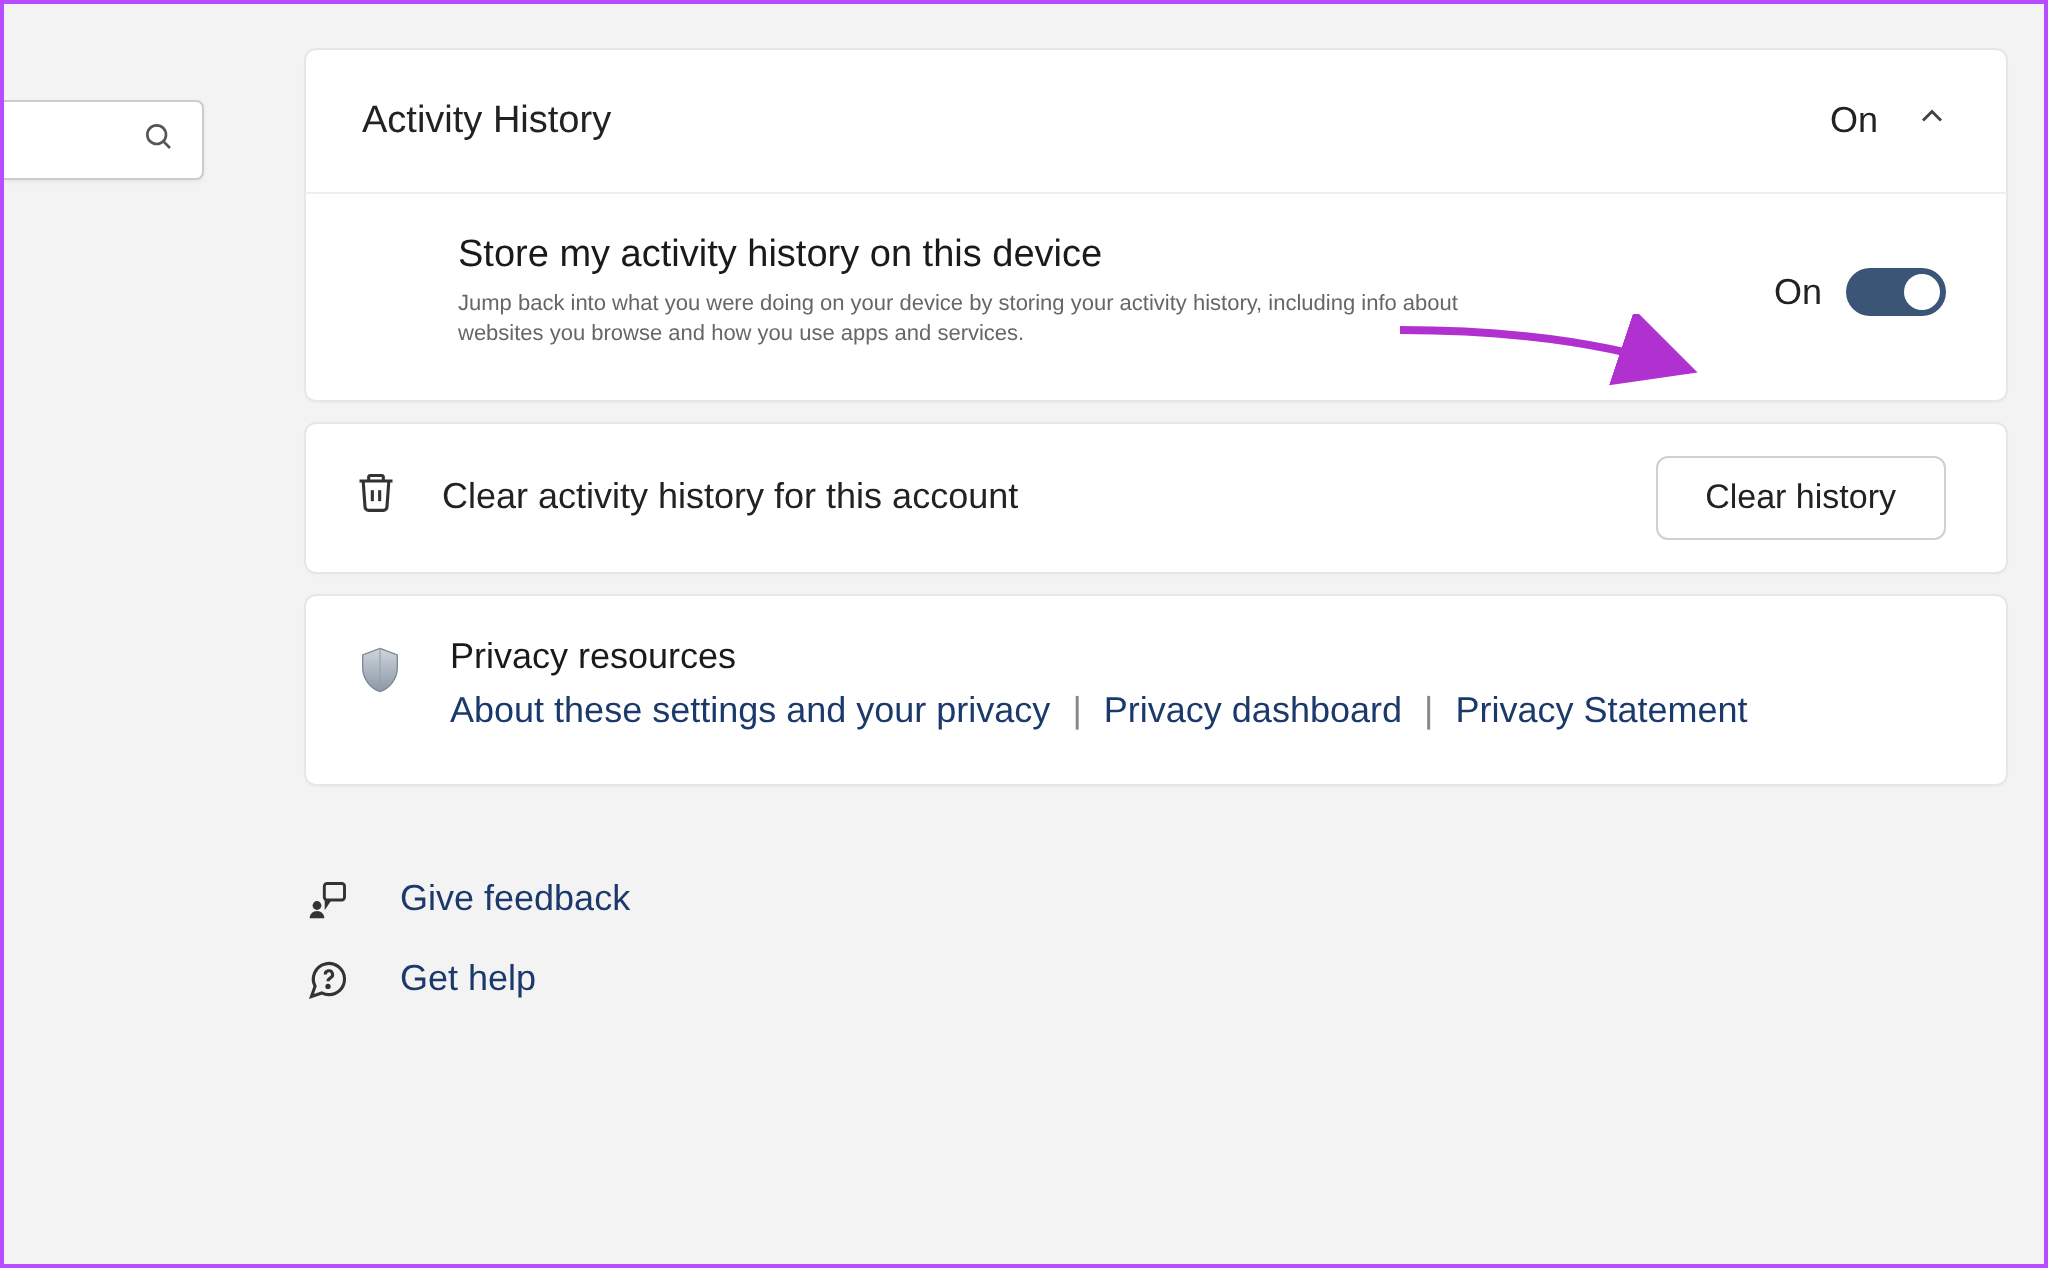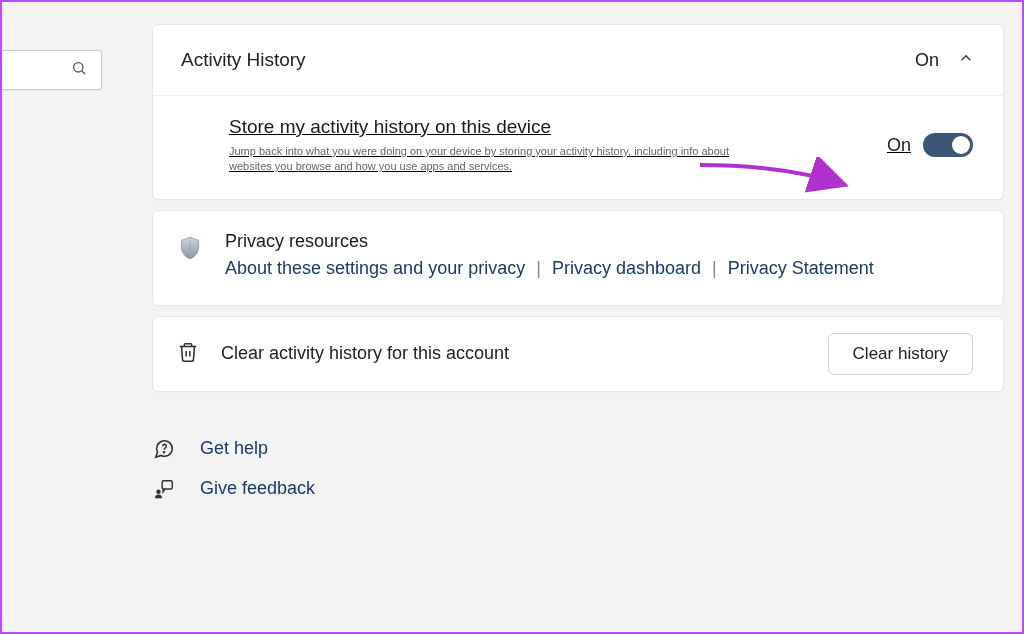--- a/index.html
+++ b/index.html
@@ -63,21 +63,20 @@
 
     .card.store {
       border-top-left-radius: 0;
       border-top-right-radius: 0;
       margin-top: -7px;
       border-top: 1px solid #eee;
       display: flex;
       justify-content: space-between;
       align-items: center;
       padding: 20px 30px 24px 76px;
-      text-decoration: underline;
     }
     .store-left { max-width: 500px; }
     .store-left .h { font-size: 19px; color: #1a1a1a; margin-bottom: 6px; }
     .store-left .d { font-size: 11px; color: #666; line-height: 1.4; }
     .store-right { display: flex; align-items: center; gap: 12px; }
     .store-right .state { font-size: 18px; color: #222; }
     .toggle {
       width: 50px; height: 24px; border-radius: 12px;
       background: #3b5577; position: relative;
     }
@@ -171,20 +170,36 @@
     <div class="store-left">
       <div class="h">Store my activity history on this device</div>
       <div class="d">Jump back into what you were doing on your device by storing your activity history, including info about websites you browse and how you use apps and services.</div>
     </div>
     <div class="store-right">
       <span class="state">On</span>
       <div class="toggle">
         <div class="knob"></div>
       </div>
     </div>
+  </div>
+
+  <div class="card clear">
+    <div class="clear-left">
+      <span>
+        <svg width="22" height="22" viewBox="0 0 24 24" fill="none" stroke="#333" stroke-width="1.7">
+          <polyline points="3 6 5 6 21 6"></polyline>
+          <path d="M8 6V4a1 1 0 0 1 1-1h6a1 1 0 0 1 1 1v2"></path>
+          <path d="M19 6l-1 14a2 2 0 0 1-2 2H8a2 2 0 0 1-2-2L5 6"></path>
+          <line x1="10" y1="11" x2="10" y2="17"></line>
+            <line x1="14" y1="11" x2="14" y2="17"></line>
+        </svg>
+      </span>
+      <span class="txt">Clear activity history for this account</span>
+    </div>
+    <button class="btn">Clear history</button>
   </div>
 
   <div class="card privacy">
     <span class="shield-icon">
       <svg viewBox="0 0 24 24" width="26" height="26">
         <defs>
           <linearGradient id="g1" x1="0" y1="0" x2="0" y2="1">
             <stop offset="0" stop-color="#cfd6dd"></stop>
               <stop offset="1" stop-color="#8a97a5"></stop>
           </linearGradient>
@@ -198,58 +213,42 @@
       <div class="links">
         <a>About these settings and your privacy</a>
         <span class="sep">|</span>
         <a>Privacy dashboard</a>
         <span class="sep">|</span>
         <a>Privacy Statement</a>
       </div>
     </div>
   </div>
 
-  <div class="card clear">
-    <div class="clear-left">
-      <span>
-        <svg width="22" height="22" viewBox="0 0 24 24" fill="none" stroke="#333" stroke-width="1.7">
-          <polyline points="3 6 5 6 21 6"></polyline>
-          <path d="M8 6V4a1 1 0 0 1 1-1h6a1 1 0 0 1 1 1v2"></path>
-          <path d="M19 6l-1 14a2 2 0 0 1-2 2H8a2 2 0 0 1-2-2L5 6"></path>
-          <line x1="10" y1="11" x2="10" y2="17"></line>
-            <line x1="14" y1="11" x2="14" y2="17"></line>
-        </svg>
-      </span>
-      <span class="txt">Clear activity history for this account</span>
-    </div>
-    <button class="btn">Clear history</button>
-  </div>
-
   <div class="footer-links">
-    <div class="row">
-      <span class="icon">
-        <svg width="22" height="22" viewBox="0 0 24 24" fill="none" stroke="#333" stroke-width="1.7">
-          <path d="M21 11.5a8.38 8.38 0 0 1-8.5 8.5 8.5 8.5 0 0 1-3.9-.95L3 21l1.95-5.6A8.5 8.5 0 1 1 21 11.5z"></path>
-          <path d="M10.5 9a2 2 0 1 1 3 1.7c-.8.5-1.5 1-1.5 2"></path>
-            <circle cx="12" cy="15.5" r="0.6" fill="#333"></circle>
-        </svg>
-      </span>
-      <span>Get help</span>
-    </div>
     <div class="row">
       <span class="icon">
         <svg width="22" height="22" viewBox="0 0 24 24" fill="#333">
           <rect x="10" y="3" width="11" height="9" rx="1.5" fill="none" stroke="#333" stroke-width="1.6"></rect>
           <path d="M13 12 l-2 3 v-3" fill="none" stroke="#333" stroke-width="1.6"></path>
           <circle cx="6" cy="15" r="2.4"></circle>
           <path d="M2 22c0-2.5 2-4 4-4s4 1.5 4 4"></path>
         </svg>
       </span>
       <span>Give feedback</span>
     </div>
+    <div class="row">
+      <span class="icon">
+        <svg width="22" height="22" viewBox="0 0 24 24" fill="none" stroke="#333" stroke-width="1.7">
+          <path d="M21 11.5a8.38 8.38 0 0 1-8.5 8.5 8.5 8.5 0 0 1-3.9-.95L3 21l1.95-5.6A8.5 8.5 0 1 1 21 11.5z"></path>
+          <path d="M10.5 9a2 2 0 1 1 3 1.7c-.8.5-1.5 1-1.5 2"></path>
+            <circle cx="12" cy="15.5" r="0.6" fill="#333"></circle>
+        </svg>
+      </span>
+      <span>Get help</span>
+    </div>
   </div>
 
 </div>
 
 <svg class="arrow" width="170" height="60">
   <defs>
     <marker id="ah" markerWidth="12" markerHeight="12" refX="9" refY="5" orient="auto">
       <path d="M0,0 L10,5 L0,10 Z" fill="#b030d0"></path>
     </marker>
   </defs>

